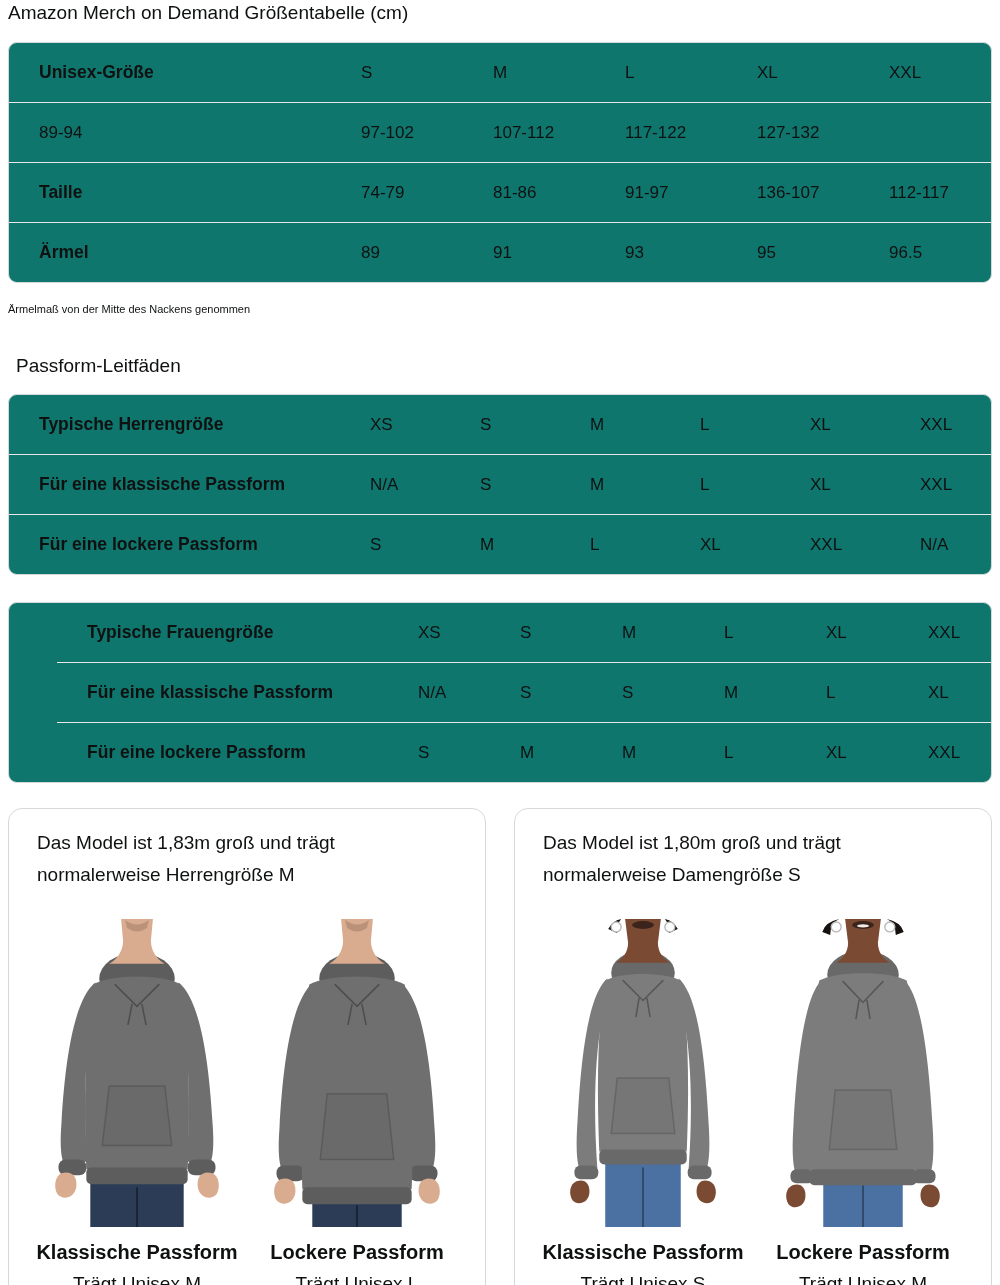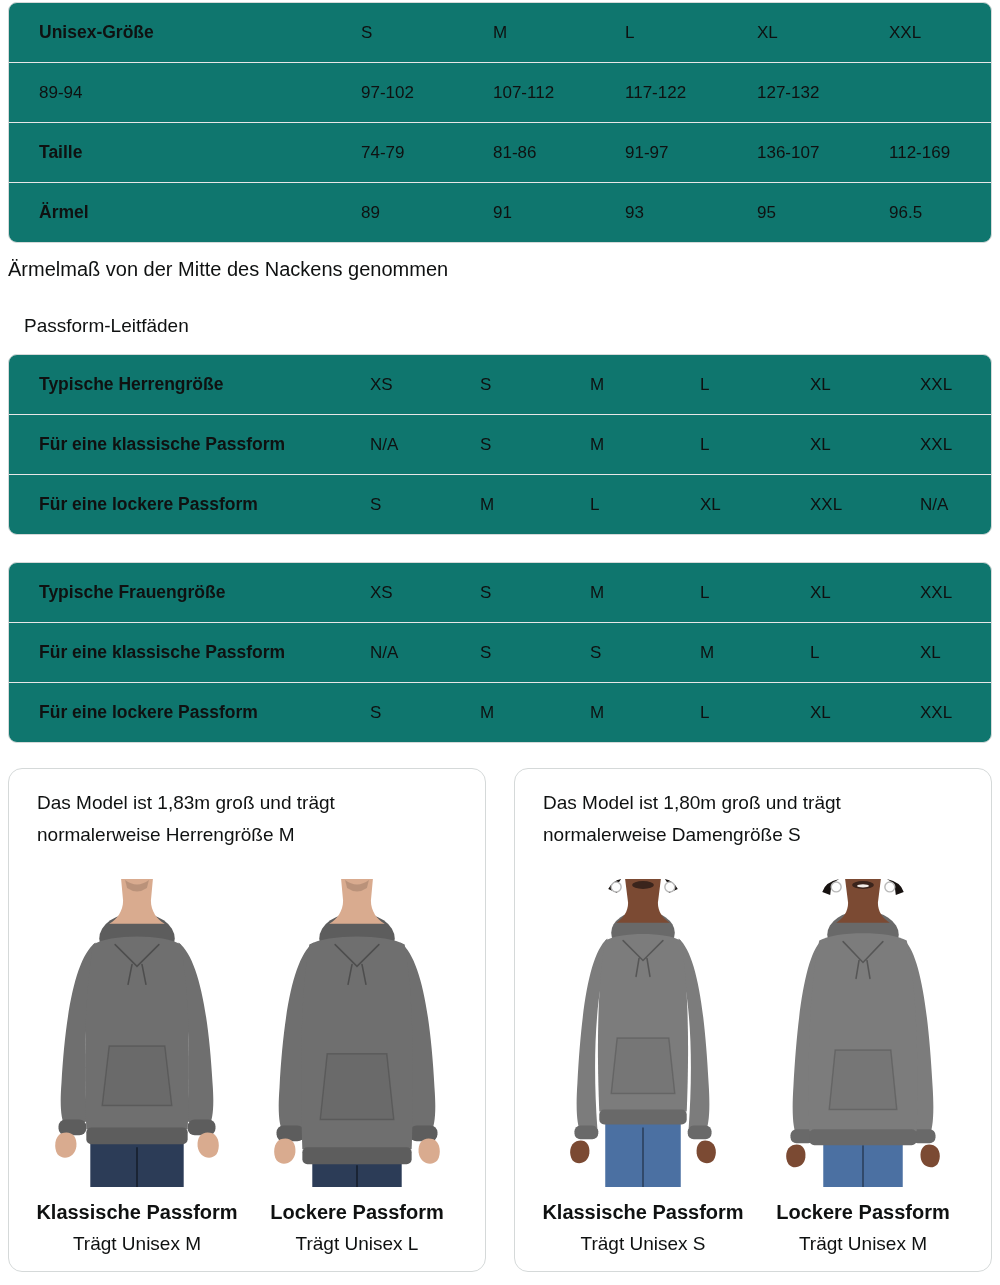--- a/index.html
+++ b/index.html
@@ -10,23 +10,23 @@
   .title{font-size:19px;font-weight:400;margin:0 0 18px 0;padding-left:0;line-height:22px;}
 
   .table{border:1px solid #d5d9d9;border-radius:9px;overflow:hidden;background:#0f766e;}
   .trow{display:grid;height:59px;align-items:center;border-top:1px solid #e7e7e7;}
   .trow:first-child{border-top:none;}
   .t5 .trow{grid-template-columns:322px repeat(5,1fr);}
   .t6 .trow{grid-template-columns:322px repeat(6,1fr);gap:9px;}
   .cell{padding-left:30px;font-size:17px;white-space:nowrap;}
   .cell.label{font-weight:700;font-size:17.5px;}
 
-  .note{font-size:20px;margin:16px 0 0 0;line-height:20px;}
-  .subhead{font-size:19px;font-weight:400;margin:36px 0 17px 16px;line-height:22px;}
-  .gap27{margin-top:27px;}
+  .note{font-size:11px;margin:16px 0 0 0;line-height:20px;}
+  .subhead{font-size:19px;font-weight:400;margin:36px 0 17px 8px;line-height:22px;}
+  .gap27{margin-top:27px;padding-left:48px;}
 
   .cards{display:flex;gap:28px;margin-top:25px;align-items:stretch;}
   .card{flex:1;border:1px solid #d5d9d9;border-radius:14px;padding:16px 18px 16px 18px;
         box-sizing:border-box;min-height:489px;}
   .card-desc{font-size:19px;line-height:32px;margin:2px 0 28px 10px;max-width:382px;}
 
   .photos{display:flex;justify-content:center;gap:18px;margin-top:2px;}
   .photo{margin:0;width:202px;height:308px;background:#fff;}
   .photo svg{width:100%;height:100%;display:block;}
 
@@ -47,20 +47,21 @@
   .m-shadow{fill:rgba(0,0,0,0.14);}
   .m-hair{fill:#171210;}
   .m-lips{fill:#3a241c;}
   .m-ring{fill:#fdfdfd;stroke:#b9b9b9;stroke-width:1.4;}
 </style>
 </head>
 <body>
 
 <div class="page">
 
+  <h1 class="title">Amazon Merch on Demand Größentabelle (cm)</h1>
 
   <div class="table t5">
     <div class="trow">
       <div class="cell label">Unisex-Größe</div>
       <div class="cell">S</div>
       <div class="cell">M</div>
       <div class="cell">L</div>
       <div class="cell">XL</div>
       <div class="cell">XXL</div>
     </div>
@@ -70,21 +71,21 @@
       <div class="cell">107-112</div>
       <div class="cell">117-122</div>
       <div class="cell">127-132</div>
     </div>
     <div class="trow">
       <div class="cell label">Taille</div>
       <div class="cell">74-79</div>
       <div class="cell">81-86</div>
       <div class="cell">91-97</div>
       <div class="cell">136-107</div>
-      <div class="cell">112-169</div>
+      <div class="cell">112-117</div>
     </div>
     <div class="trow">
       <div class="cell label">Ärmel</div>
       <div class="cell">89</div>
       <div class="cell">91</div>
       <div class="cell">93</div>
       <div class="cell">95</div>
       <div class="cell">96.5</div>
     </div>
   </div>

